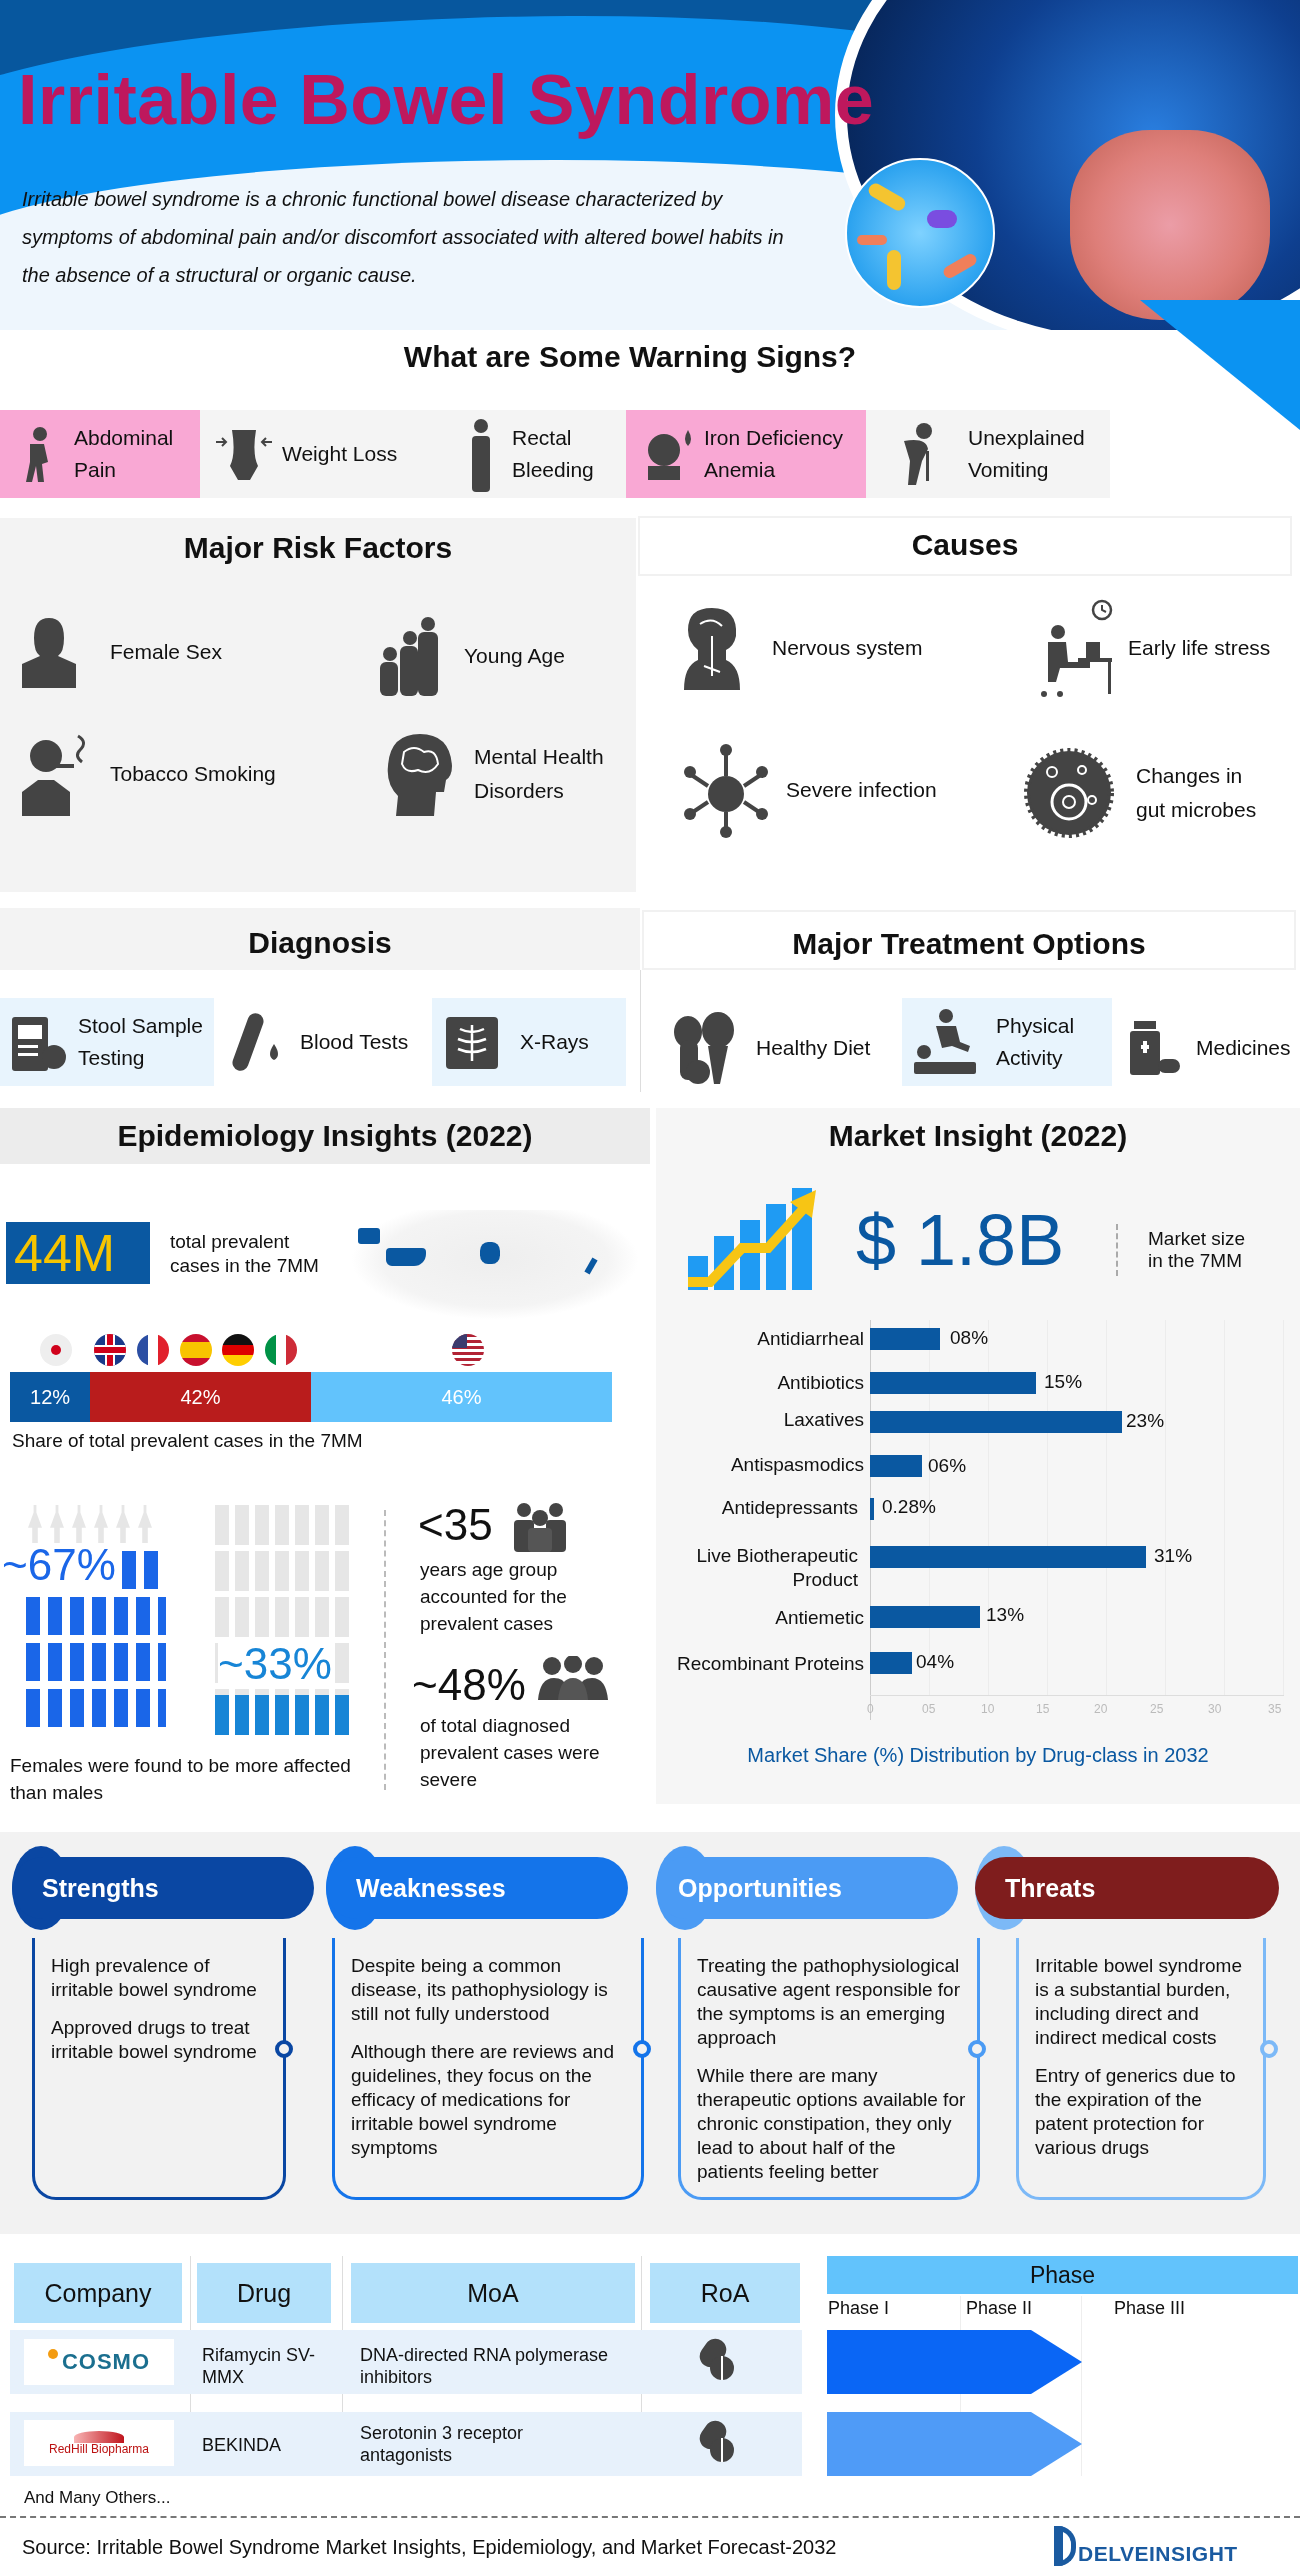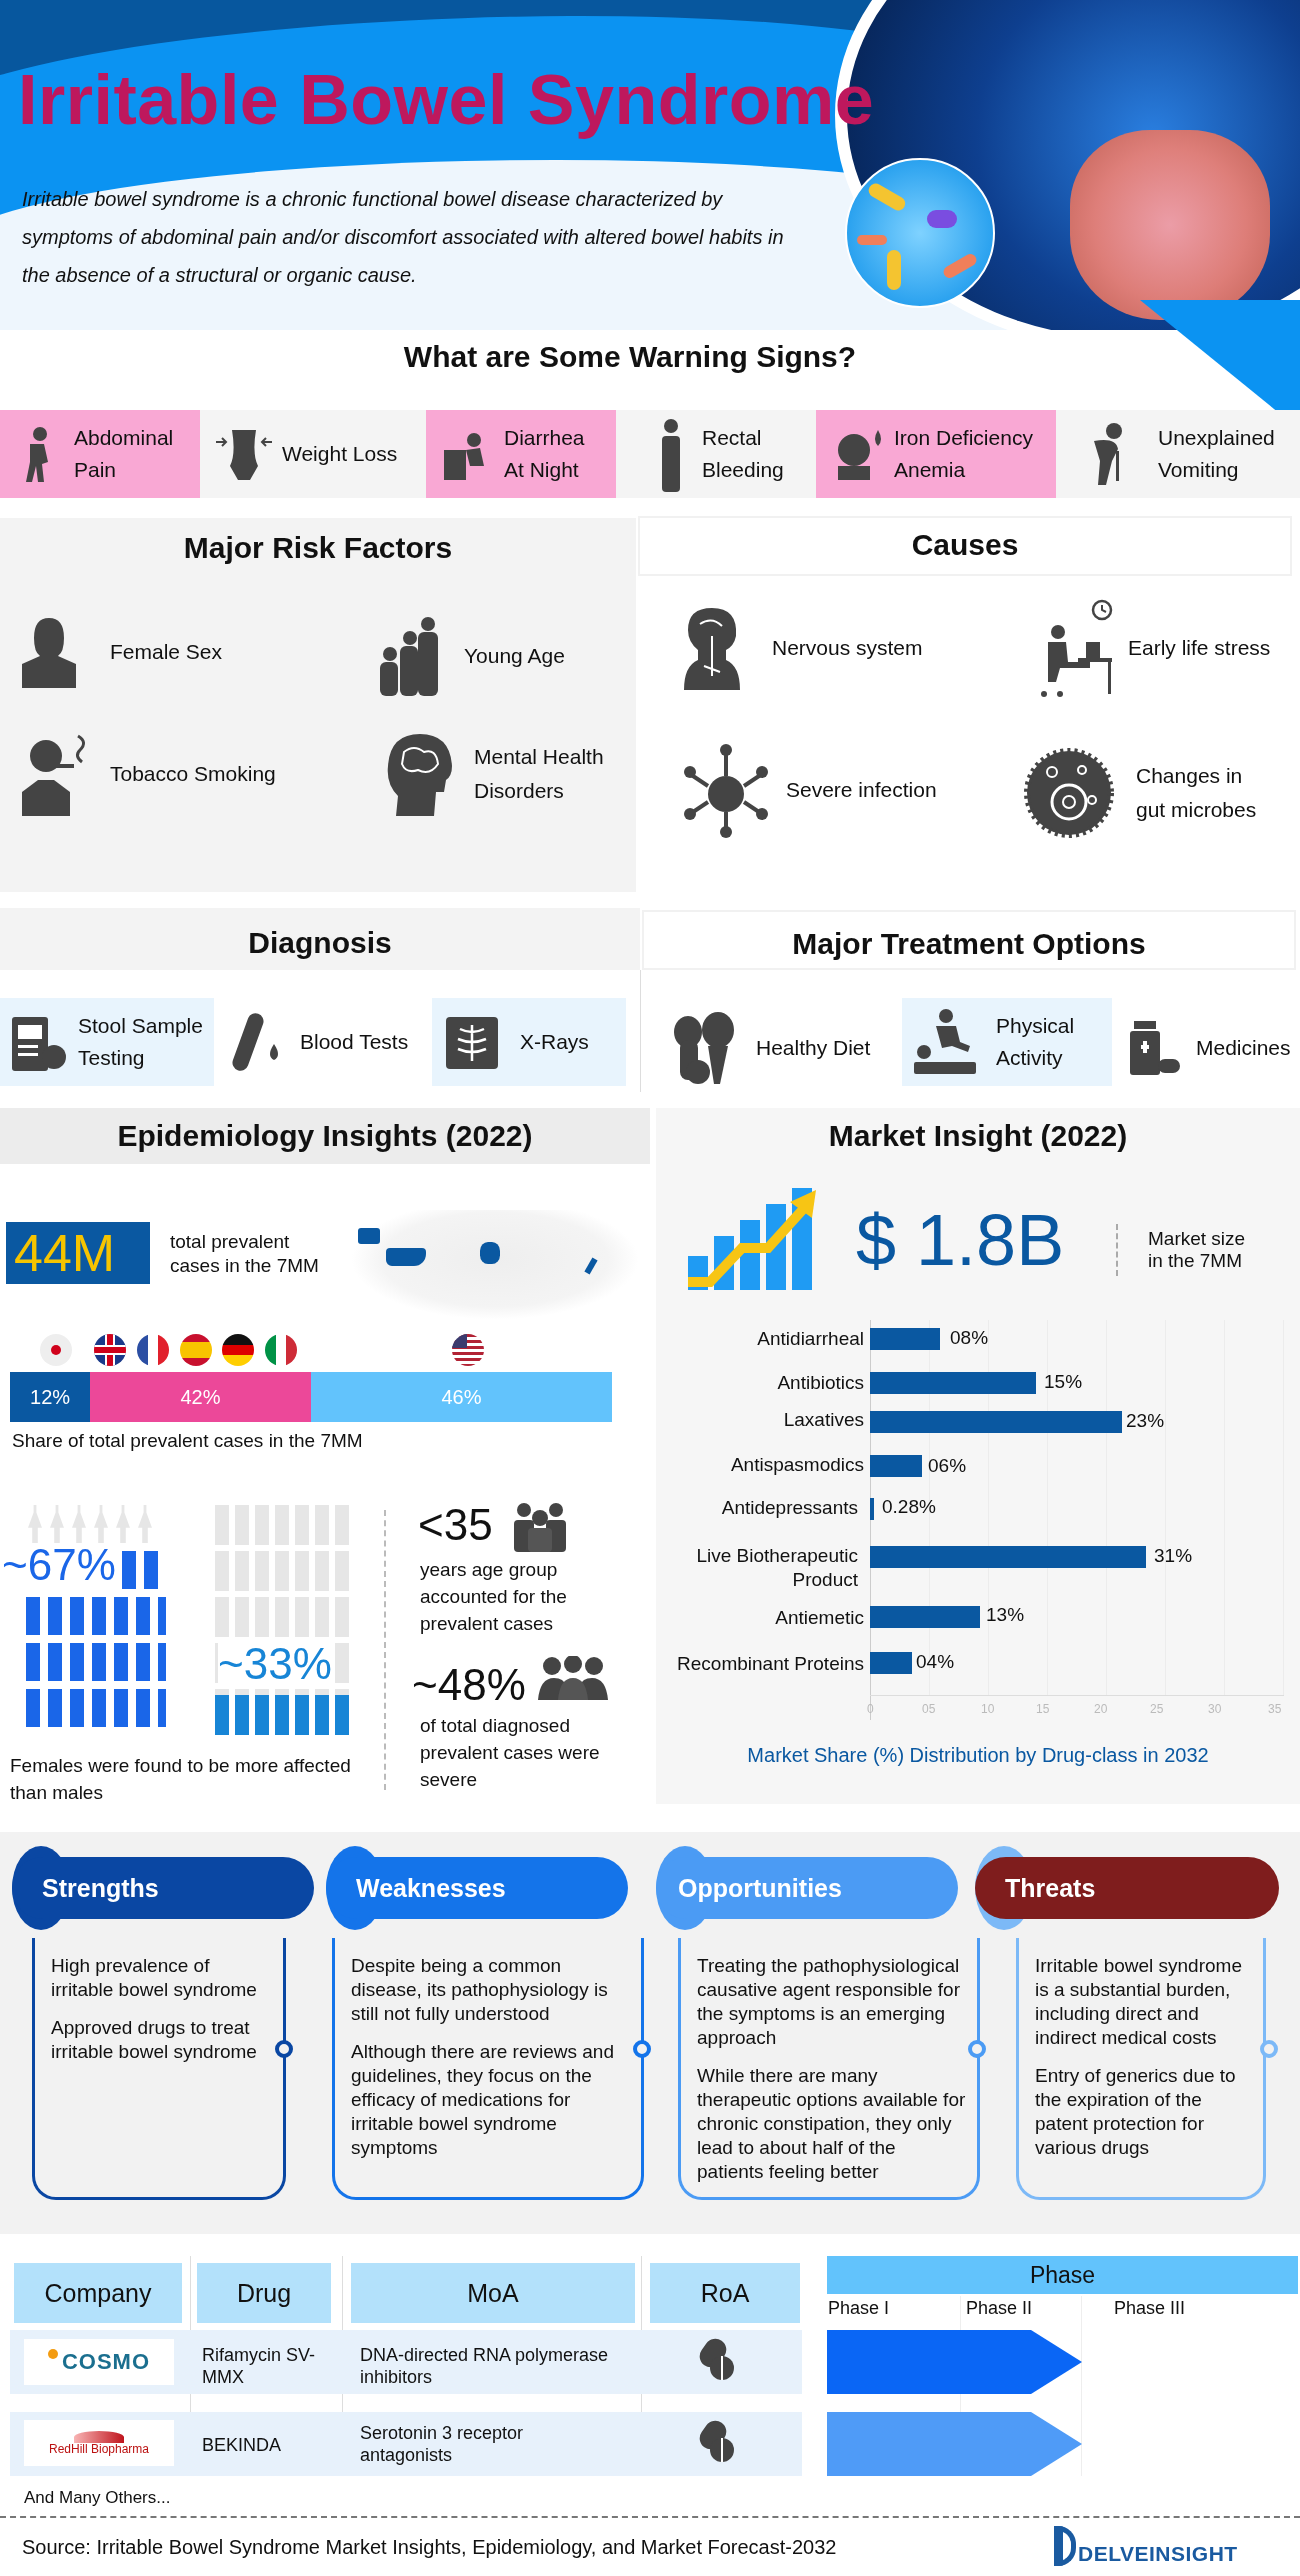--- a/index.html
+++ b/index.html
@@ -85,30 +85,20 @@
     <span style="margin-left:12px"><span>Abdominal</span><br><span>Pain</span></span>
   </div>
   <div class="ws-item grey" style="width:226px">
     <span class="icon">
         <svg width="60" height="56" viewBox="0 0 60 56">
           <path d="M18 4 H42 Q38 28 44 40 L36 54 H24 L16 40 Q22 28 18 4Z" fill="#444"></path>
           <path d="M2 16 H12 M8 12 L12 16 L8 20 M58 16 H48 M52 12 L48 16 L52 20" stroke="#444" stroke-width="2" fill="none"></path>
         </svg>
       </span>
     <span style="margin-left:8px">Weight Loss</span>
-  </div>
-  <div class="ws-item tint" style="width:190px">
-    <span class="icon">
-        <svg width="56" height="56" viewBox="0 0 56 56">
-          <rect x="4" y="24" width="22" height="30" fill="#444"></rect>
-          <circle cx="34" cy="14" r="7" fill="#444"></circle>
-          <path d="M26 24 L40 22 L44 40 L30 40Z" fill="#444"></path>
-        </svg>
-      </span>
-    <span style="margin-left:8px"><span>Diarrhea</span><br><span>At Night</span></span>
   </div>
   <div class="ws-item grey" style="width:200px;padding-left:40px">
     <span class="icon">
         <svg width="30" height="76" viewBox="0 0 30 76">
           <circle cx="15" cy="10" r="7" fill="#444"></circle>
           <rect x="6" y="20" width="18" height="56" rx="4" fill="#444"></rect>
         </svg>
       </span>
     <span style="margin-left:16px"><span>Rectal</span><br><span>Bleeding</span></span>
   </div>
@@ -342,21 +332,21 @@
   </div>
 <div class="flag" style="left:137px;background:linear-gradient(90deg,#2b4ea3 33%,#fff 33% 66%,#e1202c 66%)"></div>
 <div class="flag" style="left:180px;background:linear-gradient(#c8102e 25%,#f8c400 25% 75%,#c8102e 75%)"></div>
 <div class="flag" style="left:222px;background:linear-gradient(#111 33%,#dd0000 33% 66%,#ffce00 66%)"></div>
 <div class="flag" style="left:265px;background:linear-gradient(90deg,#009246 33%,#fff 33% 66%,#ce2b37 66%)"></div>
 <div class="flag" style="left:452px;background:repeating-linear-gradient(#b22234 0 3px,#fff 3px 6px)">
     <div style="position:absolute;left:0;top:0;width:15px;height:14px;background:#3c3b6e"></div>
   </div>
 <div class="abs sharebar">
   <div style="width:13.3%;background:#0a58a1">12%</div>
-  <div style="width:36.7%;background:#ec4899">42%</div>
+  <div style="width:36.7%;background:#b91c1c">42%</div>
   <div style="width:50%;background:#62c3fc">46%</div>
 </div>
 <div class="abs" style="left:12px;top:1430px;font-size:19px">Share of total prevalent cases in the 7MM</div>
 
 <div class="abs" style="left:26px;top:1505px;width:140px;height:230px">
   <div style="display:grid;grid-template-columns:repeat(6,22px);grid-auto-rows:46px">
     <span class="person" style="background:linear-gradient(#e6e6e6,#e6e6e6);clip-path:polygon(40% 0,60% 0,60% 20%,100% 60%,70% 60%,70% 100%,30% 100%,30% 60%,0 60%,40% 20%)"></span>
     <span class="person" style="background:#e6e6e6;clip-path:polygon(40% 0,60% 0,60% 20%,100% 60%,70% 60%,70% 100%,30% 100%,30% 60%,0 60%,40% 20%)"></span>
     <span class="person" style="background:#e6e6e6;clip-path:polygon(40% 0,60% 0,60% 20%,100% 60%,70% 60%,70% 100%,30% 100%,30% 60%,0 60%,40% 20%)"></span>
     <span class="person" style="background:#e6e6e6;clip-path:polygon(40% 0,60% 0,60% 20%,100% 60%,70% 60%,70% 100%,30% 100%,30% 60%,0 60%,40% 20%)"></span>

